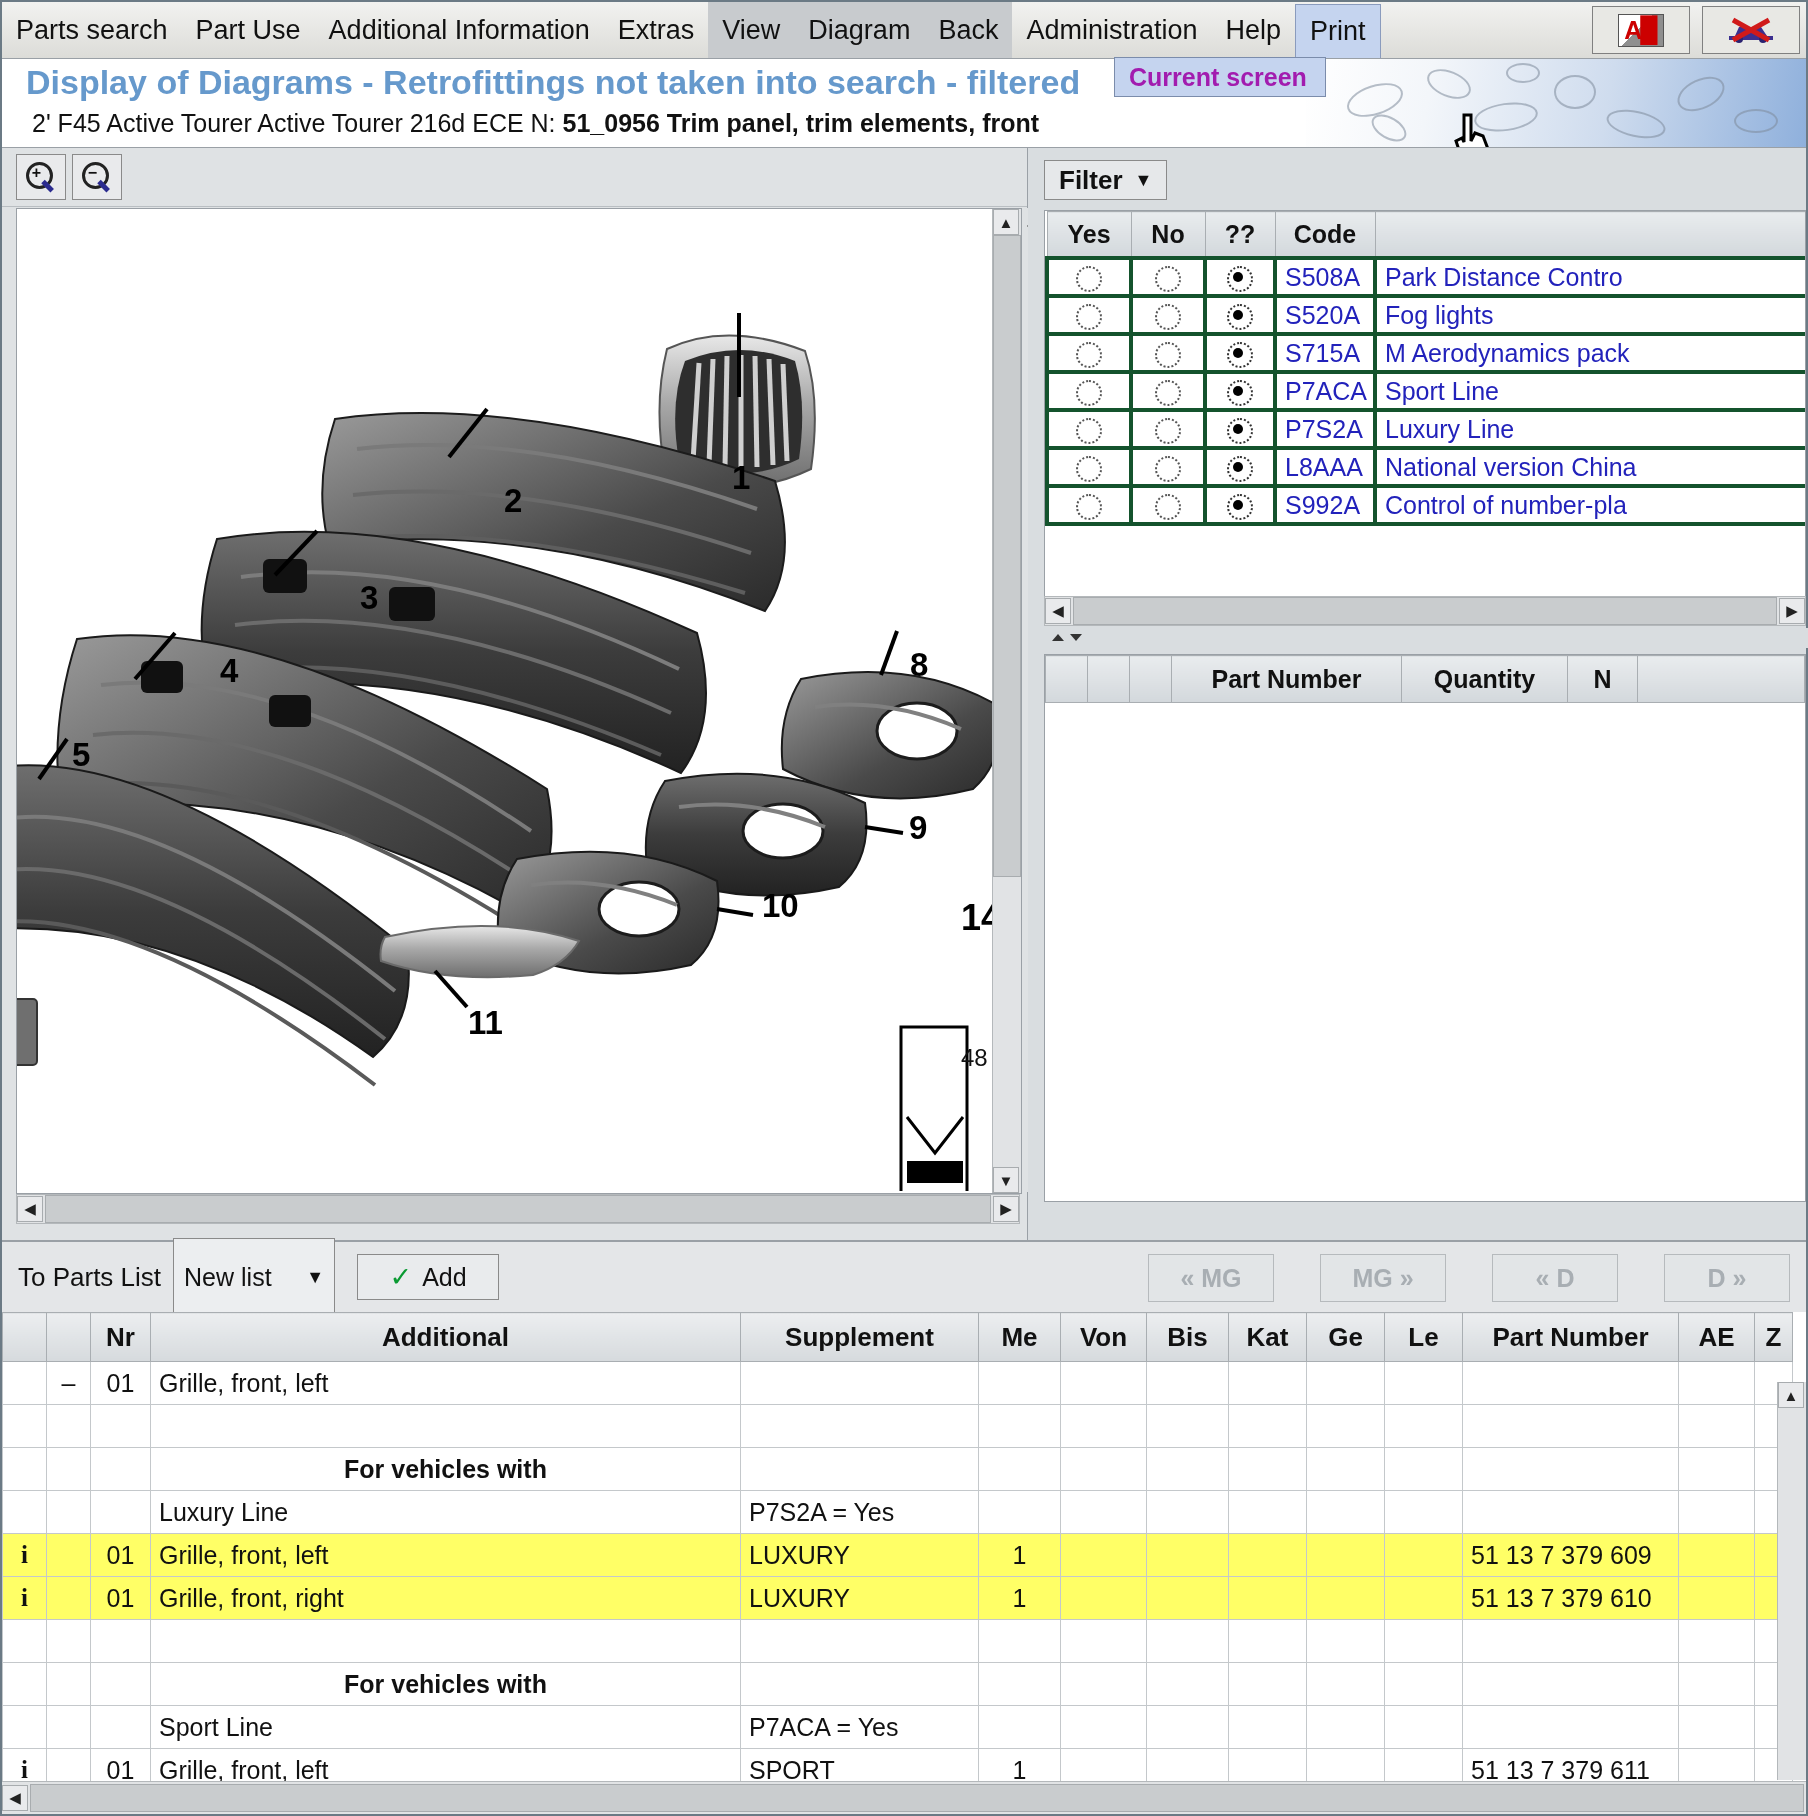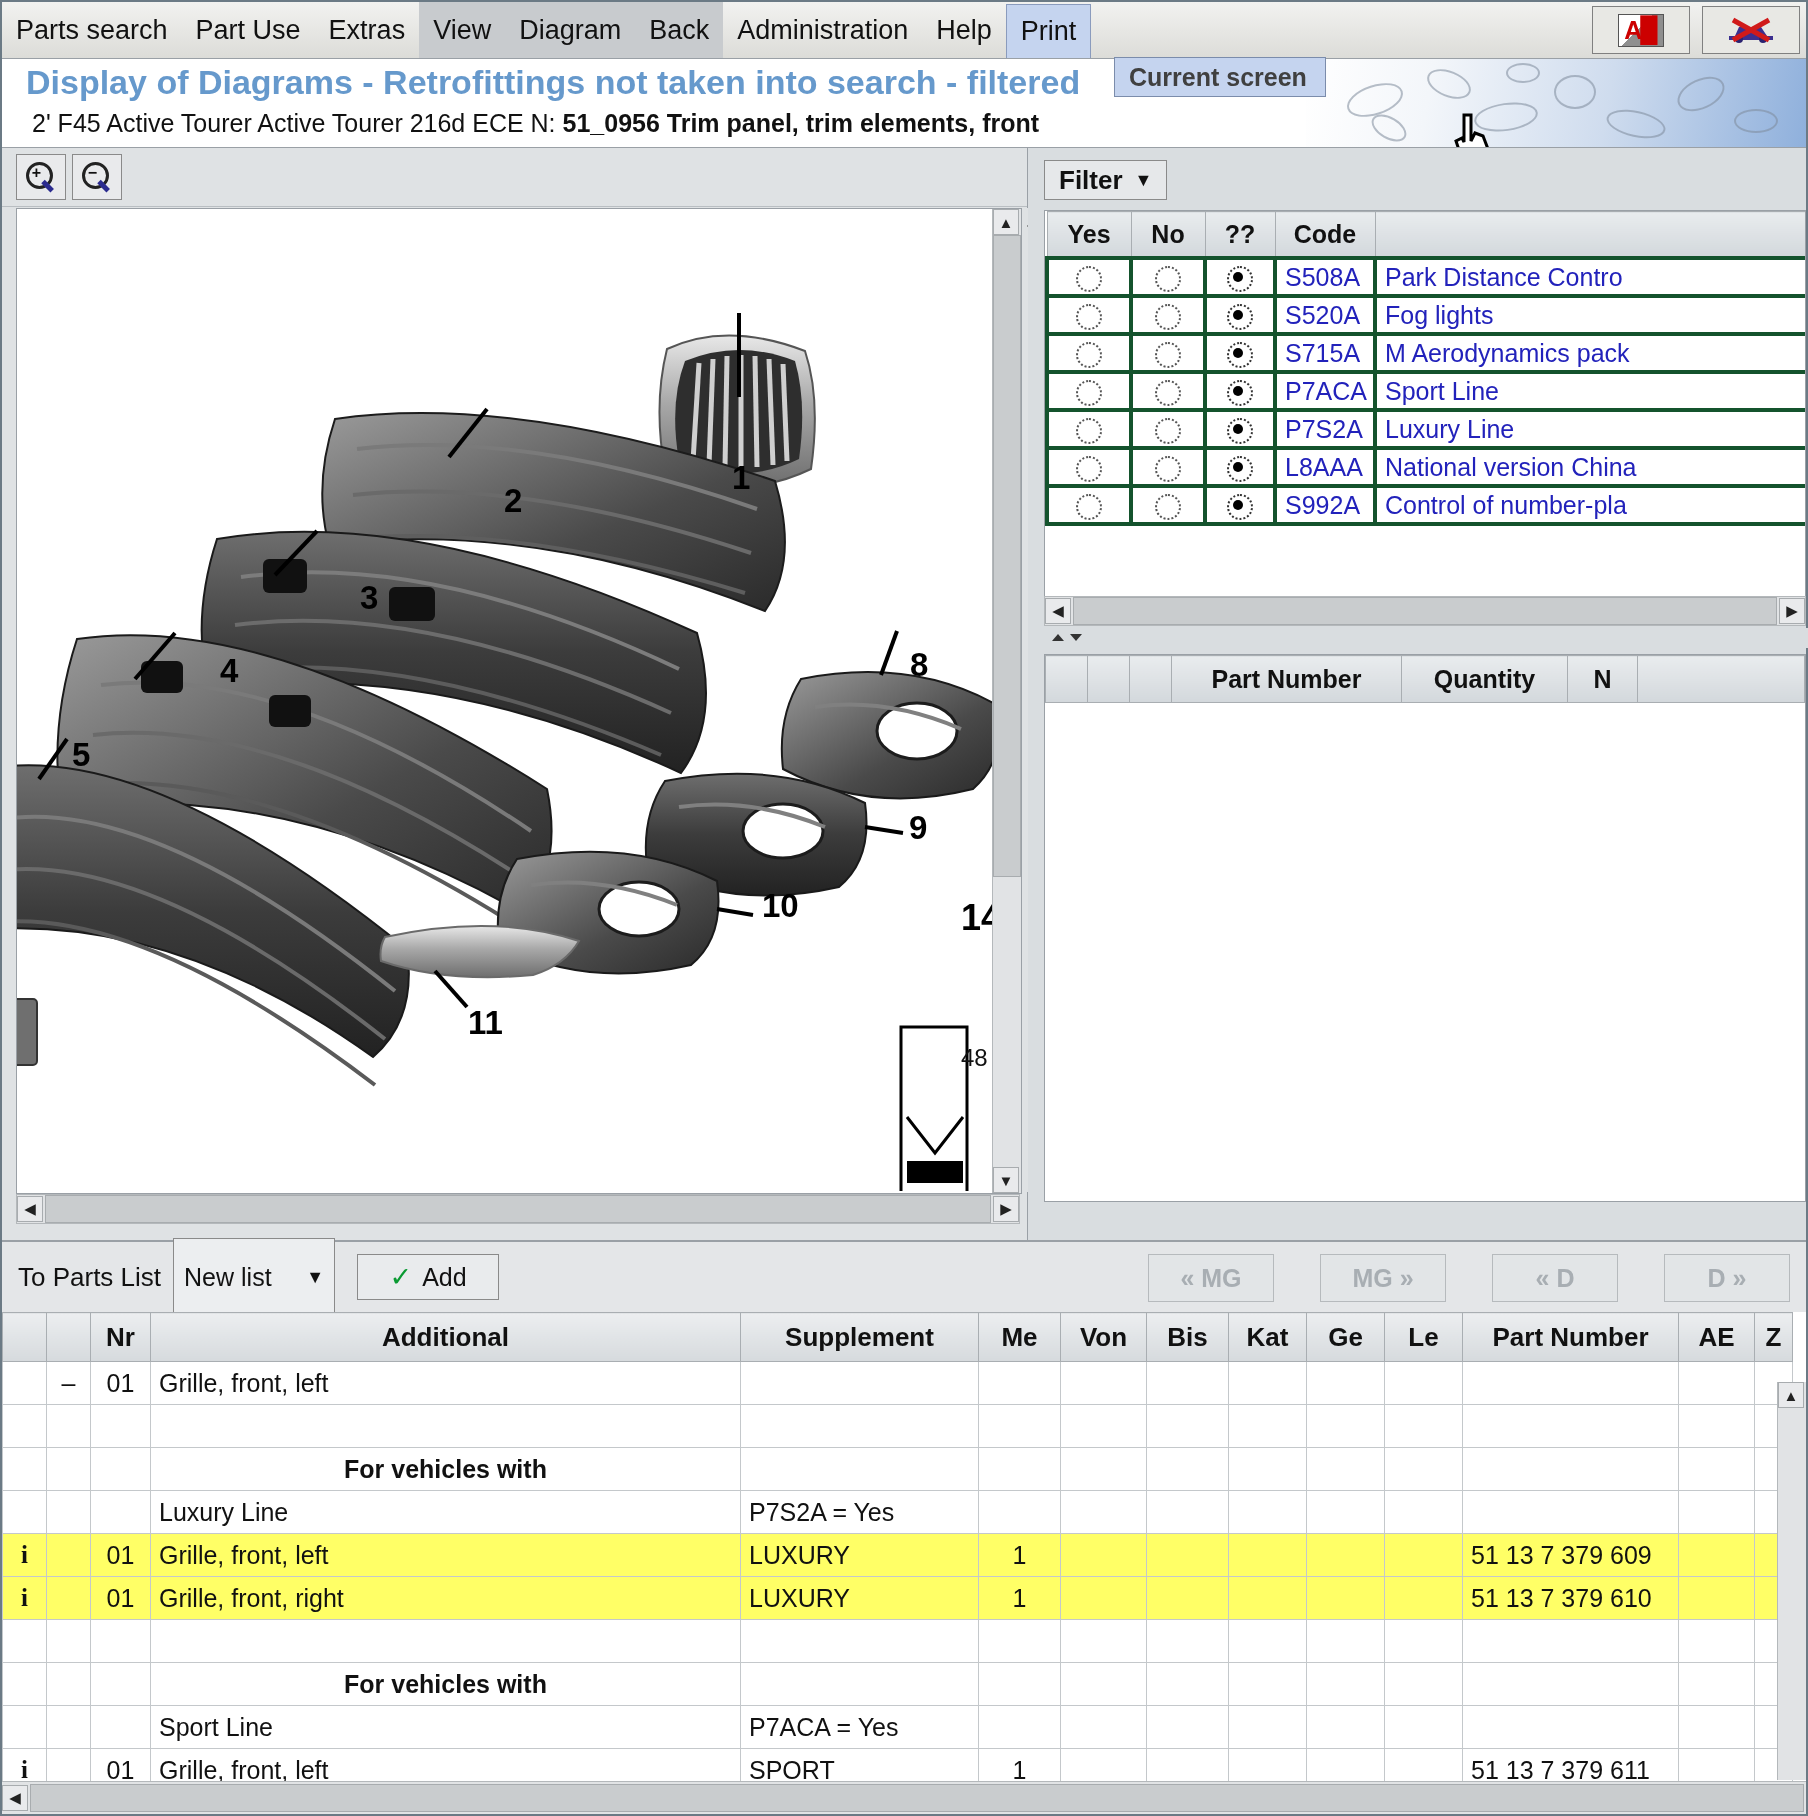--- a/index.html
+++ b/index.html
@@ -28,21 +28,21 @@
     width:96px;margin:4px 6px;border:1px solid #808080;background:#e8e8e4;
     display:flex;align-items:center;justify-content:center;
   }
   .icon-a{font-size:25px;font-weight:bold;color:#cc0000;letter-spacing:-2px;
           background:linear-gradient(135deg,#ffffff 45%,#8f8f8f 45%);padding:1px 5px;border:1px solid #555;}
 
   
   .dropdown{
     position:absolute;left:1112px;top:55px;width:196px;height:38px;
     background:#c5d4ef;border:1px solid #7b8cab;display:flex;align-items:center;
-    padding-left:14px;font-size:25px;font-weight:bold;color:#404040;z-index:30;
+    padding-left:14px;font-size:25px;font-weight:bold;color:#a21caf;z-index:30;
   }
 
   
   .titlebar{position:relative;height:88px;background:#ffffff;border-bottom:1px solid #9aa0a6;overflow:hidden;}
   .title-main{position:absolute;left:24px;top:4px;font-size:34px;font-weight:bold;color:#6699cc;white-space:nowrap;}
   .title-sub{position:absolute;left:30px;top:50px;font-size:25px;color:#111;white-space:nowrap;}
   .title-sub b{font-weight:bold;}
   .banner{
     position:absolute;right:0;top:0;width:500px;height:88px;
     background:linear-gradient(100deg,#ffffff 0%,#f3f6fa 25%,#cfdcee 60%,#8fb0dc 100%);
@@ -141,20 +141,23 @@
 <body>
 
 <div class="app">
 
   <div class="menubar">
     <div class="menu-item">
         <span>Parts search</span>
       </div>
     <div class="menu-item">
         <span>Part Use</span>
+      </div>
+    <div class="menu-item">
+        <span>Additional Information</span>
       </div>
     <div class="menu-item">
         <span>Extras</span>
       </div>
     <div class="menu-item hl">
         <span>View</span>
       </div>
     <div class="menu-item hl">
         <span>Diagram</span>
       </div>

